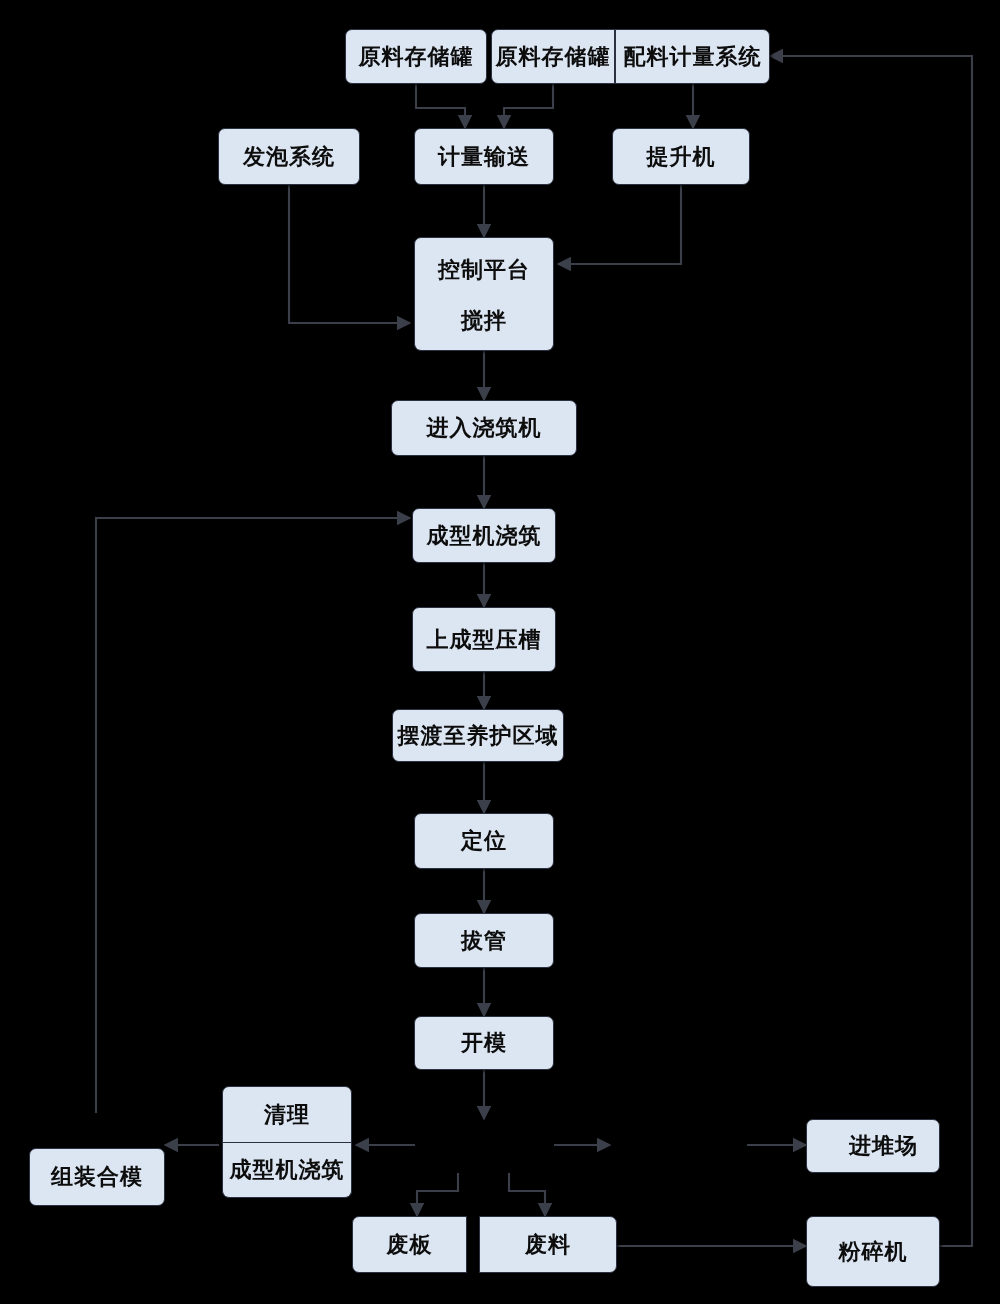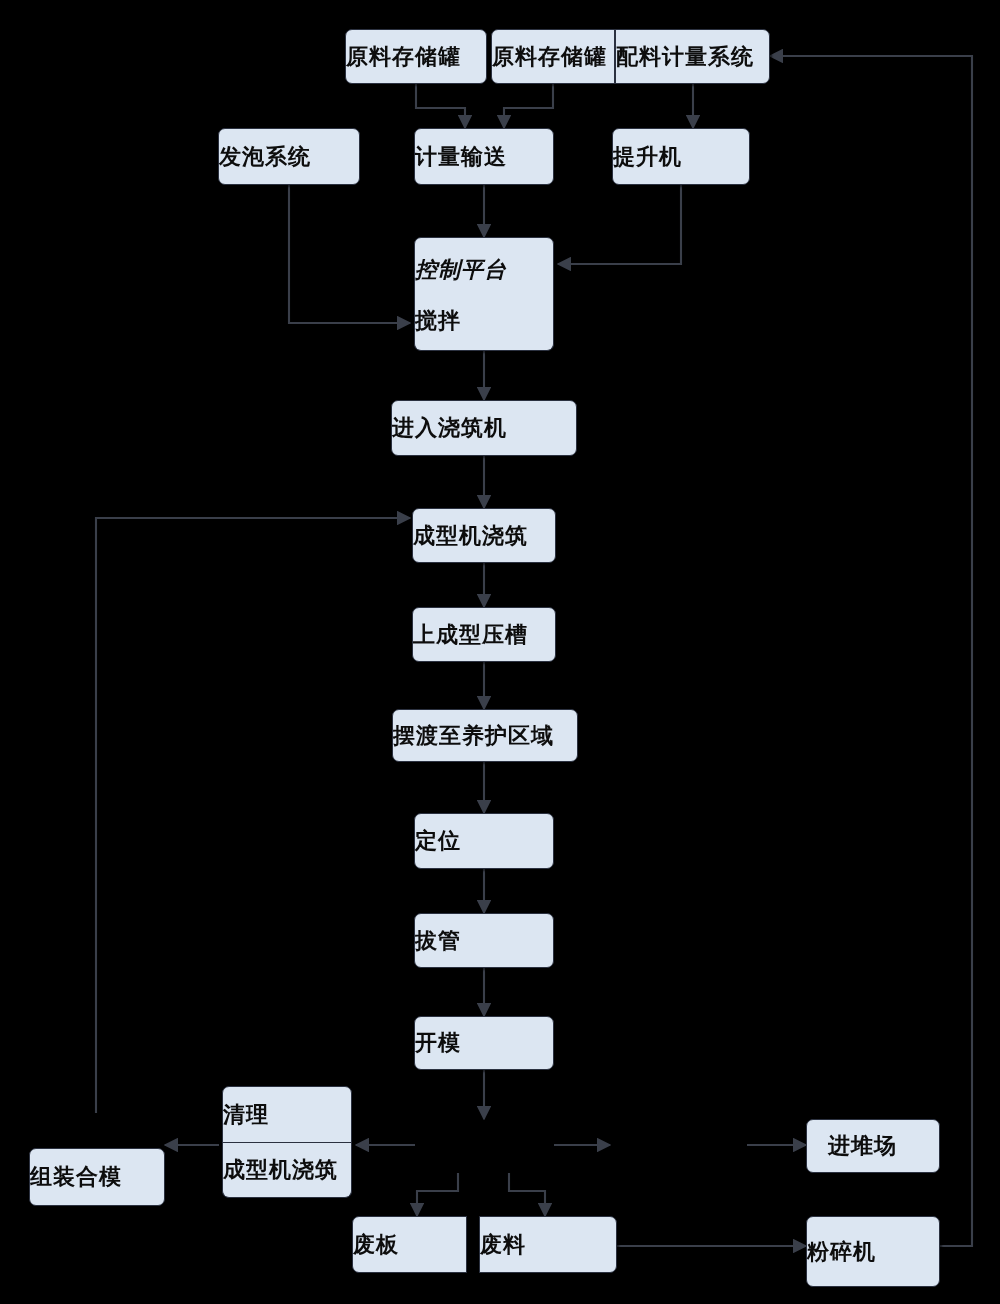--- a/index.html
+++ b/index.html
@@ -27,21 +27,21 @@
     height: 1304px;
   }
   .node {
     position: absolute;
     box-sizing: border-box;
     background: #dce6f2;
     border: 1.6px solid #2b3140;
     border-radius: 7px;
     display: flex;
     align-items: center;
-    justify-content: flex-start;
+    justify-content: center;
     color: #0d0d0d;
     font-size: 22px;
     font-weight: 700;
     letter-spacing: 1px;
     line-height: 1;
     white-space: nowrap;
     box-shadow: 2px 2px 2px rgba(0,0,0,0.55);
     z-index: 3;
   }
   .node.stack-top {
@@ -137,37 +137,37 @@
   <div class="node join-left" style="left:615px; top:29px; width:155px; height:55px;">
     <span>配料计量系统</span>
   </div>
   <div class="node" style="left:414px; top:128px; width:140px; height:57px;">
     <span>计量输送</span>
   </div>
   <div class="node" style="left:612px; top:128px; width:138px; height:57px;">
     <span>提升机</span>
   </div>
 
-  <div class="node stack-top" style="left:414px; top:237px; width:140px; height:66px;font-style:italic;">
+  <div class="node stack-top" style="left:414px; top:237px; width:140px; height:66px;">
     <span>控制平台</span>
   </div>
   <div class="node stack-bottom" style="left:414px; top:291px; width:140px; height:60px;">
     <span>搅拌</span>
   </div>
 
   <div class="node" style="left:391px; top:400px; width:186px; height:56px;">
     <span>进入浇筑机</span>
   </div>
   <div class="node" style="left:412px; top:508px; width:144px; height:55px;">
     <span>成型机浇筑</span>
   </div>
-  <div class="node" style="left:412px; top:607px; width:144px; height:55px;">
+  <div class="node" style="left:412px; top:607px; width:144px; height:65px;">
     <span>上成型压槽</span>
   </div>
-  <div class="node" style="left:392px; top:709px; width:186px; height:53px;">
+  <div class="node" style="left:392px; top:709px; width:172px; height:53px;">
     <span>摆渡至养护区域</span>
   </div>
   <div class="node" style="left:414px; top:813px; width:140px; height:56px;">
     <span>定位</span>
   </div>
   <div class="node" style="left:414px; top:913px; width:140px; height:55px;">
     <span>拔管</span>
   </div>
   <div class="node" style="left:414px; top:1016px; width:140px; height:54px;">
     <span>开模</span>

